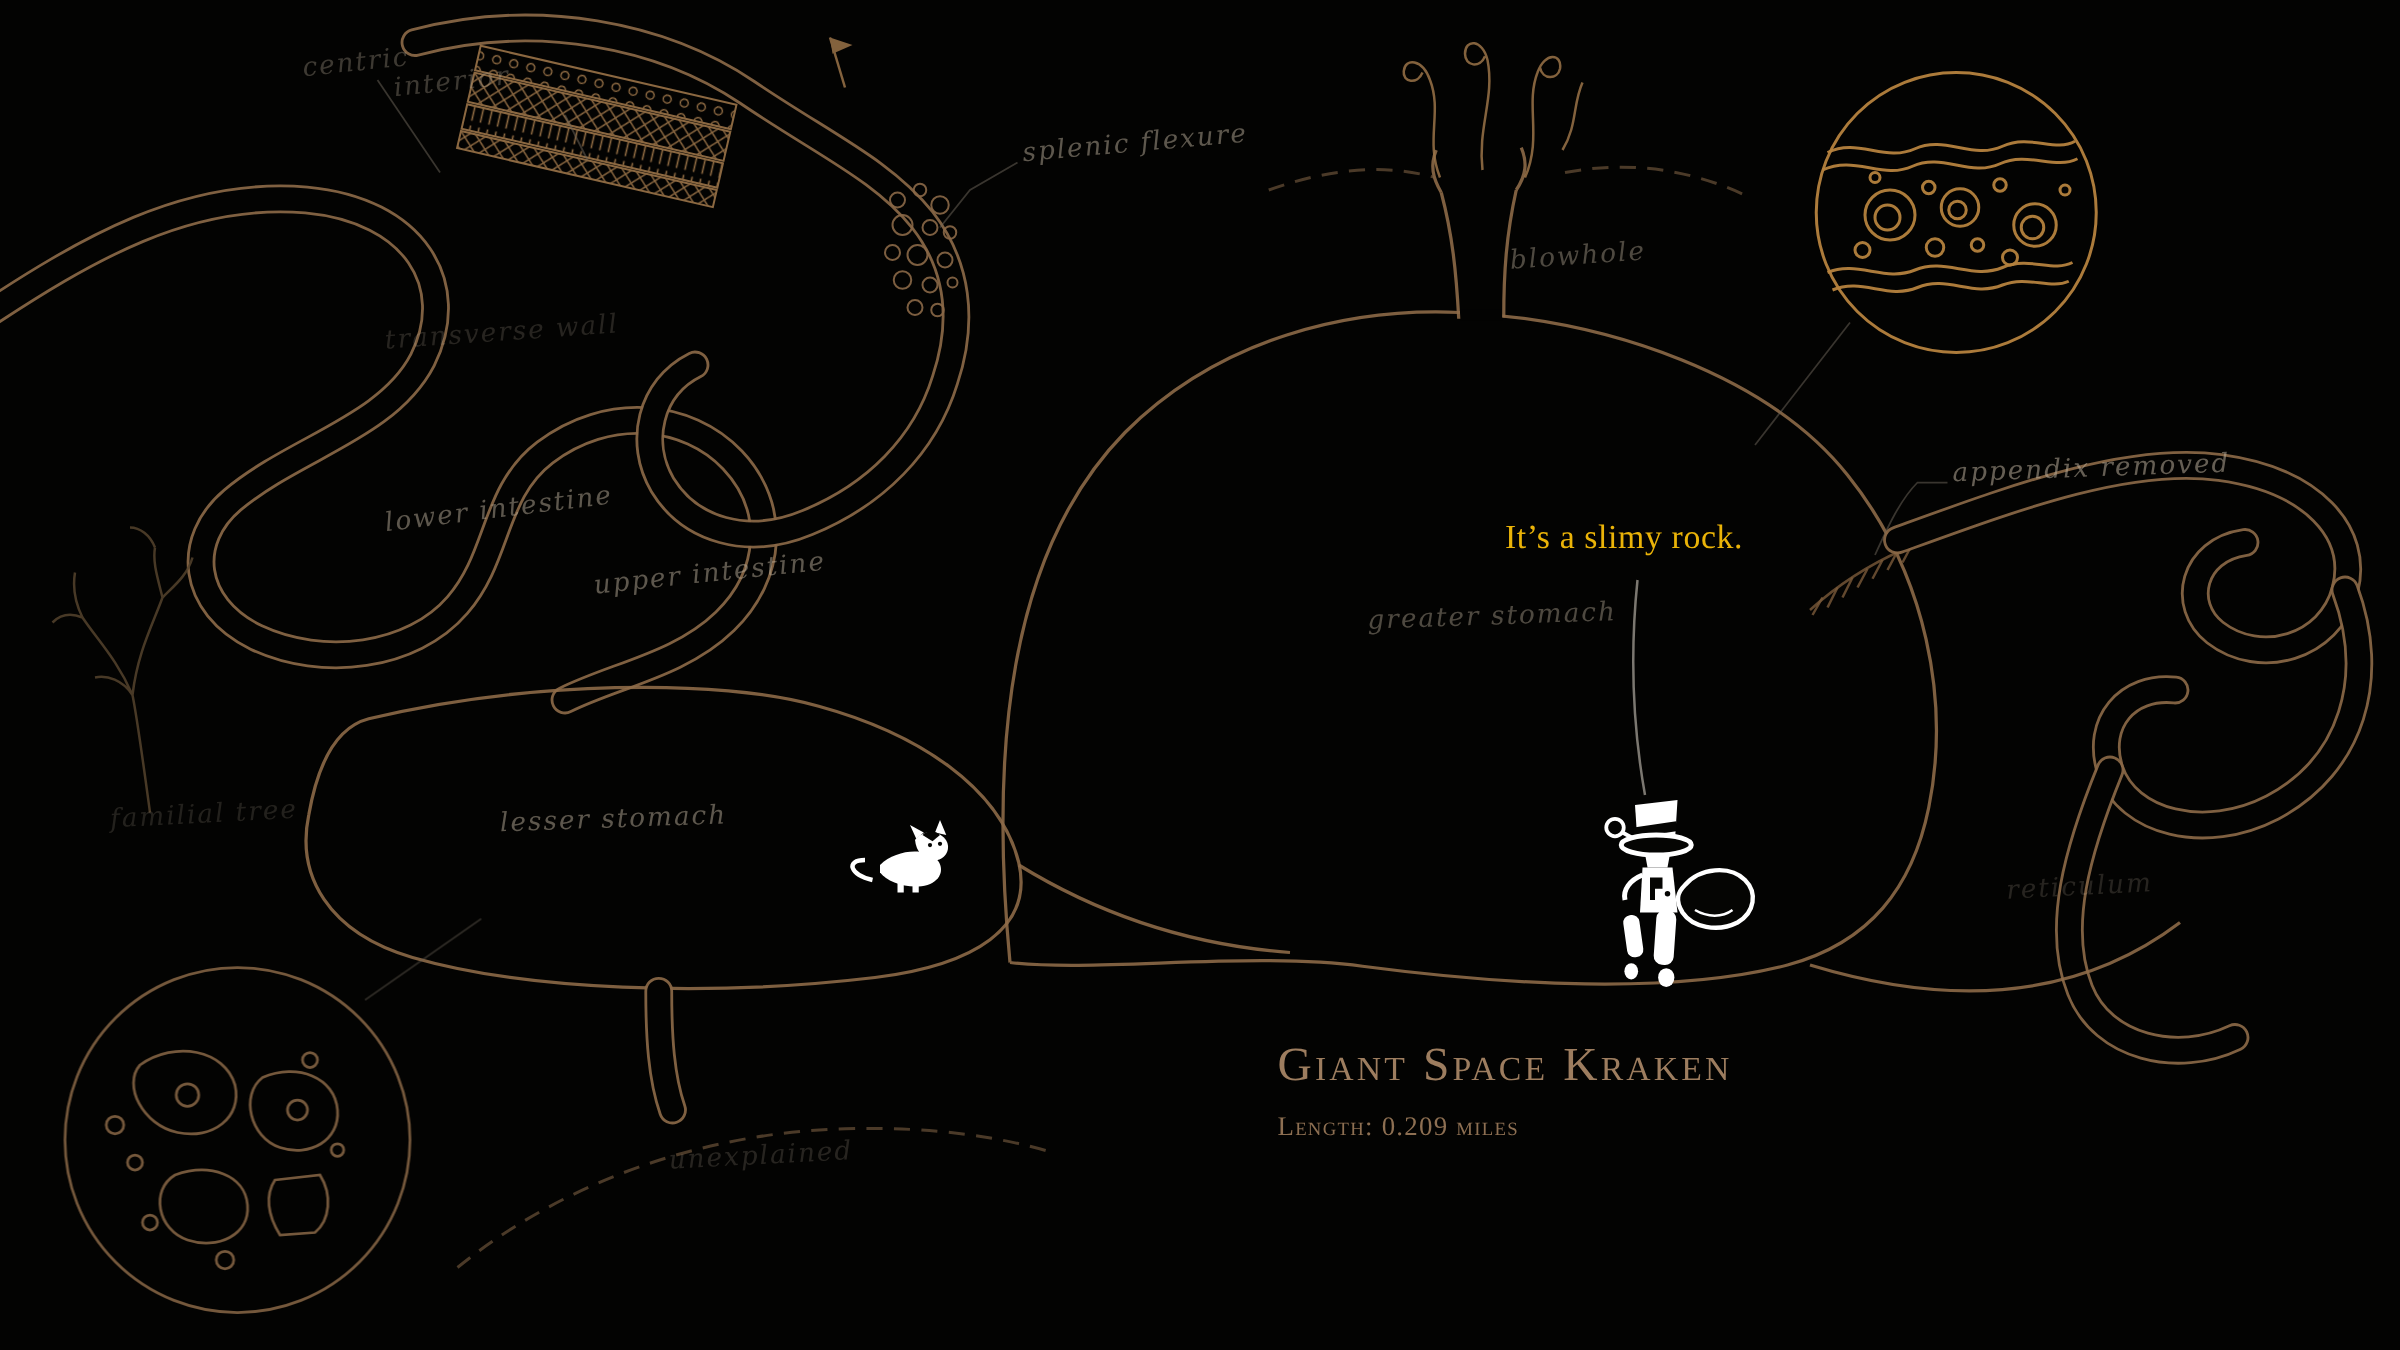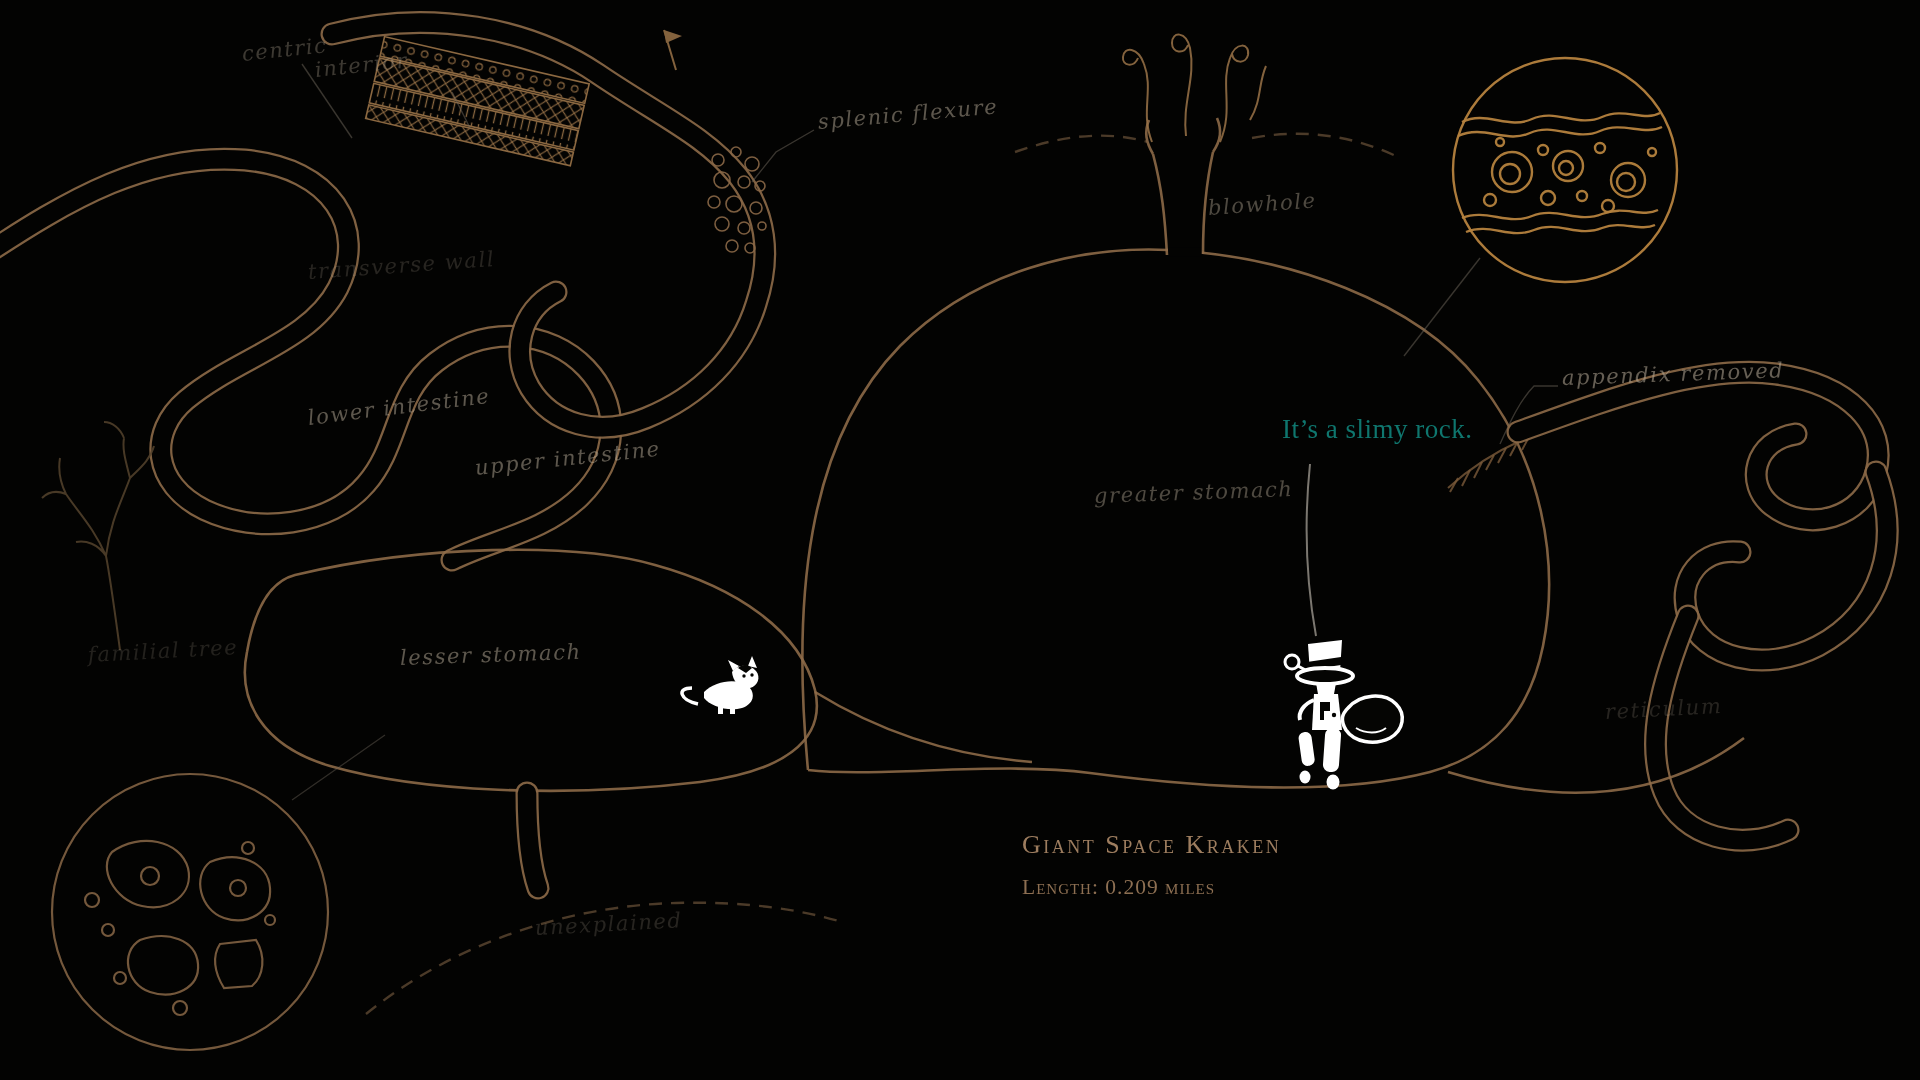--- a/index.html
+++ b/index.html
@@ -13,25 +13,25 @@
   .ol{fill:none;stroke:#8f6c49;stroke-width:2.6;opacity:.88;}
   .thin{fill:none;stroke:#6f675c;stroke-width:1.4;opacity:.5;}
   .dash{fill:none;stroke:#7c5f42;stroke-width:2.4;stroke-dasharray:13 9;opacity:.6;}
   .bright{fill:none;stroke:#b5823e;stroke-width:2.4;opacity:.95;}
   .dim{fill:none;stroke:#55432d;stroke-width:2;opacity:.85;}
   .scar{fill:none;stroke:#7a5a3a;stroke-width:2;opacity:.8;}
 
   .lbl{position:absolute;font:italic 21px "DejaVu Serif",serif;color:#b6aa97;
        letter-spacing:1.6px;white-space:nowrap;transform-origin:left center;}
 
-  .speech{position:absolute;left:1282px;top:414px;color:#0f766e;
+  .speech{position:absolute;left:1204px;top:414px;color:#eab308;
           font:27px "Liberation Serif",serif;letter-spacing:.5px;white-space:nowrap;}
 
   .info{position:absolute;left:1022px;top:830px;font-variant:small-caps;}
-  .info-title{font-size:26px;letter-spacing:2.5px;color:#9d7d5f;margin:0 0 12px 0;}
+  .info-title{font-size:38px;letter-spacing:2.5px;color:#9d7d5f;margin:0 0 12px 0;}
   .info-line{font-size:21.5px;letter-spacing:1px;color:#8d6f52;line-height:30px;}
 </style>
 </head>
 <body>
 
 <div id="stage">
 
   <svg width="1920" height="1080" viewBox="0 0 1920 1080">
     <defs>
       <pattern id="pPeb" width="14" height="12" patternUnits="userSpaceOnUse">

